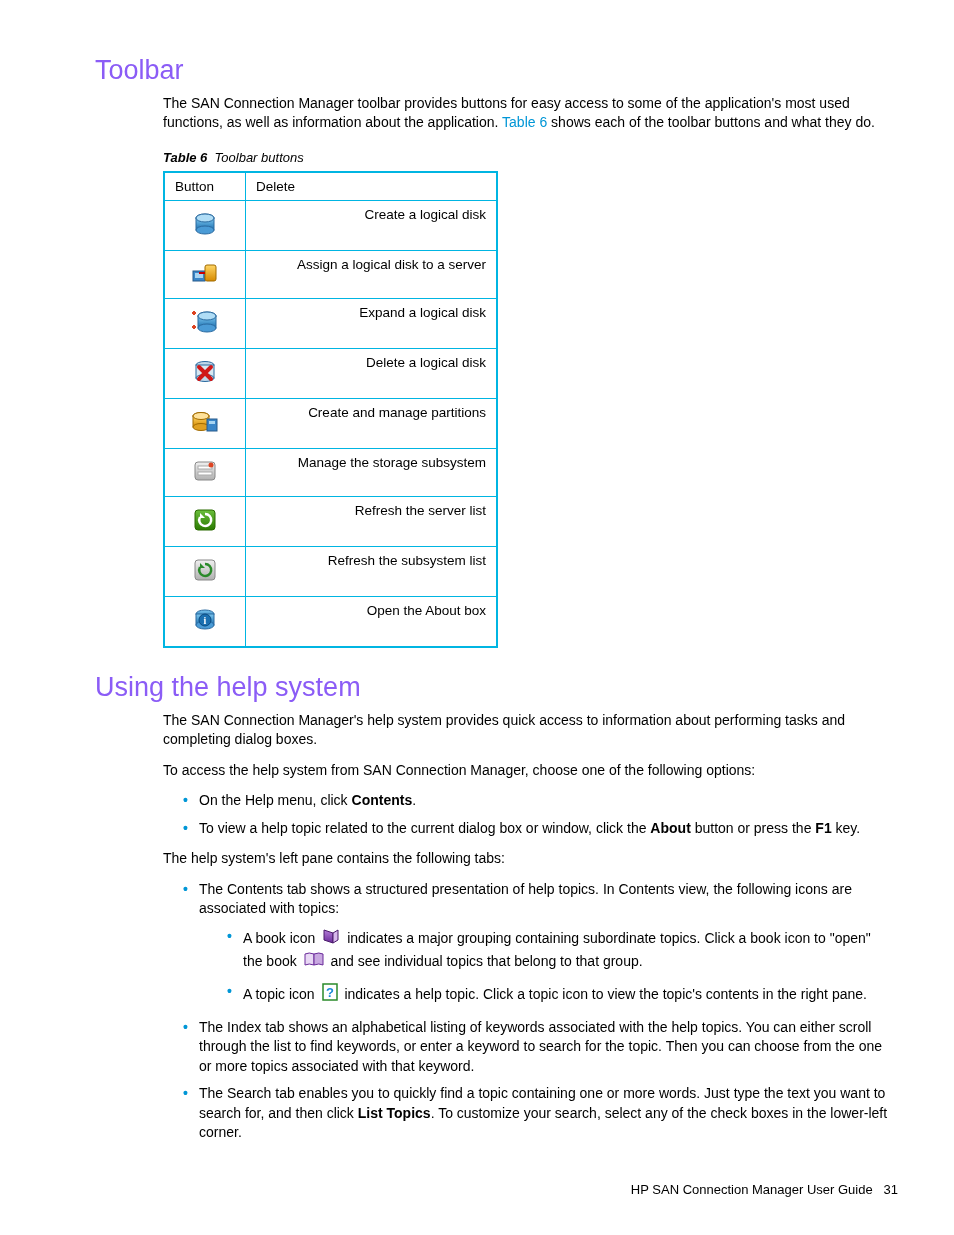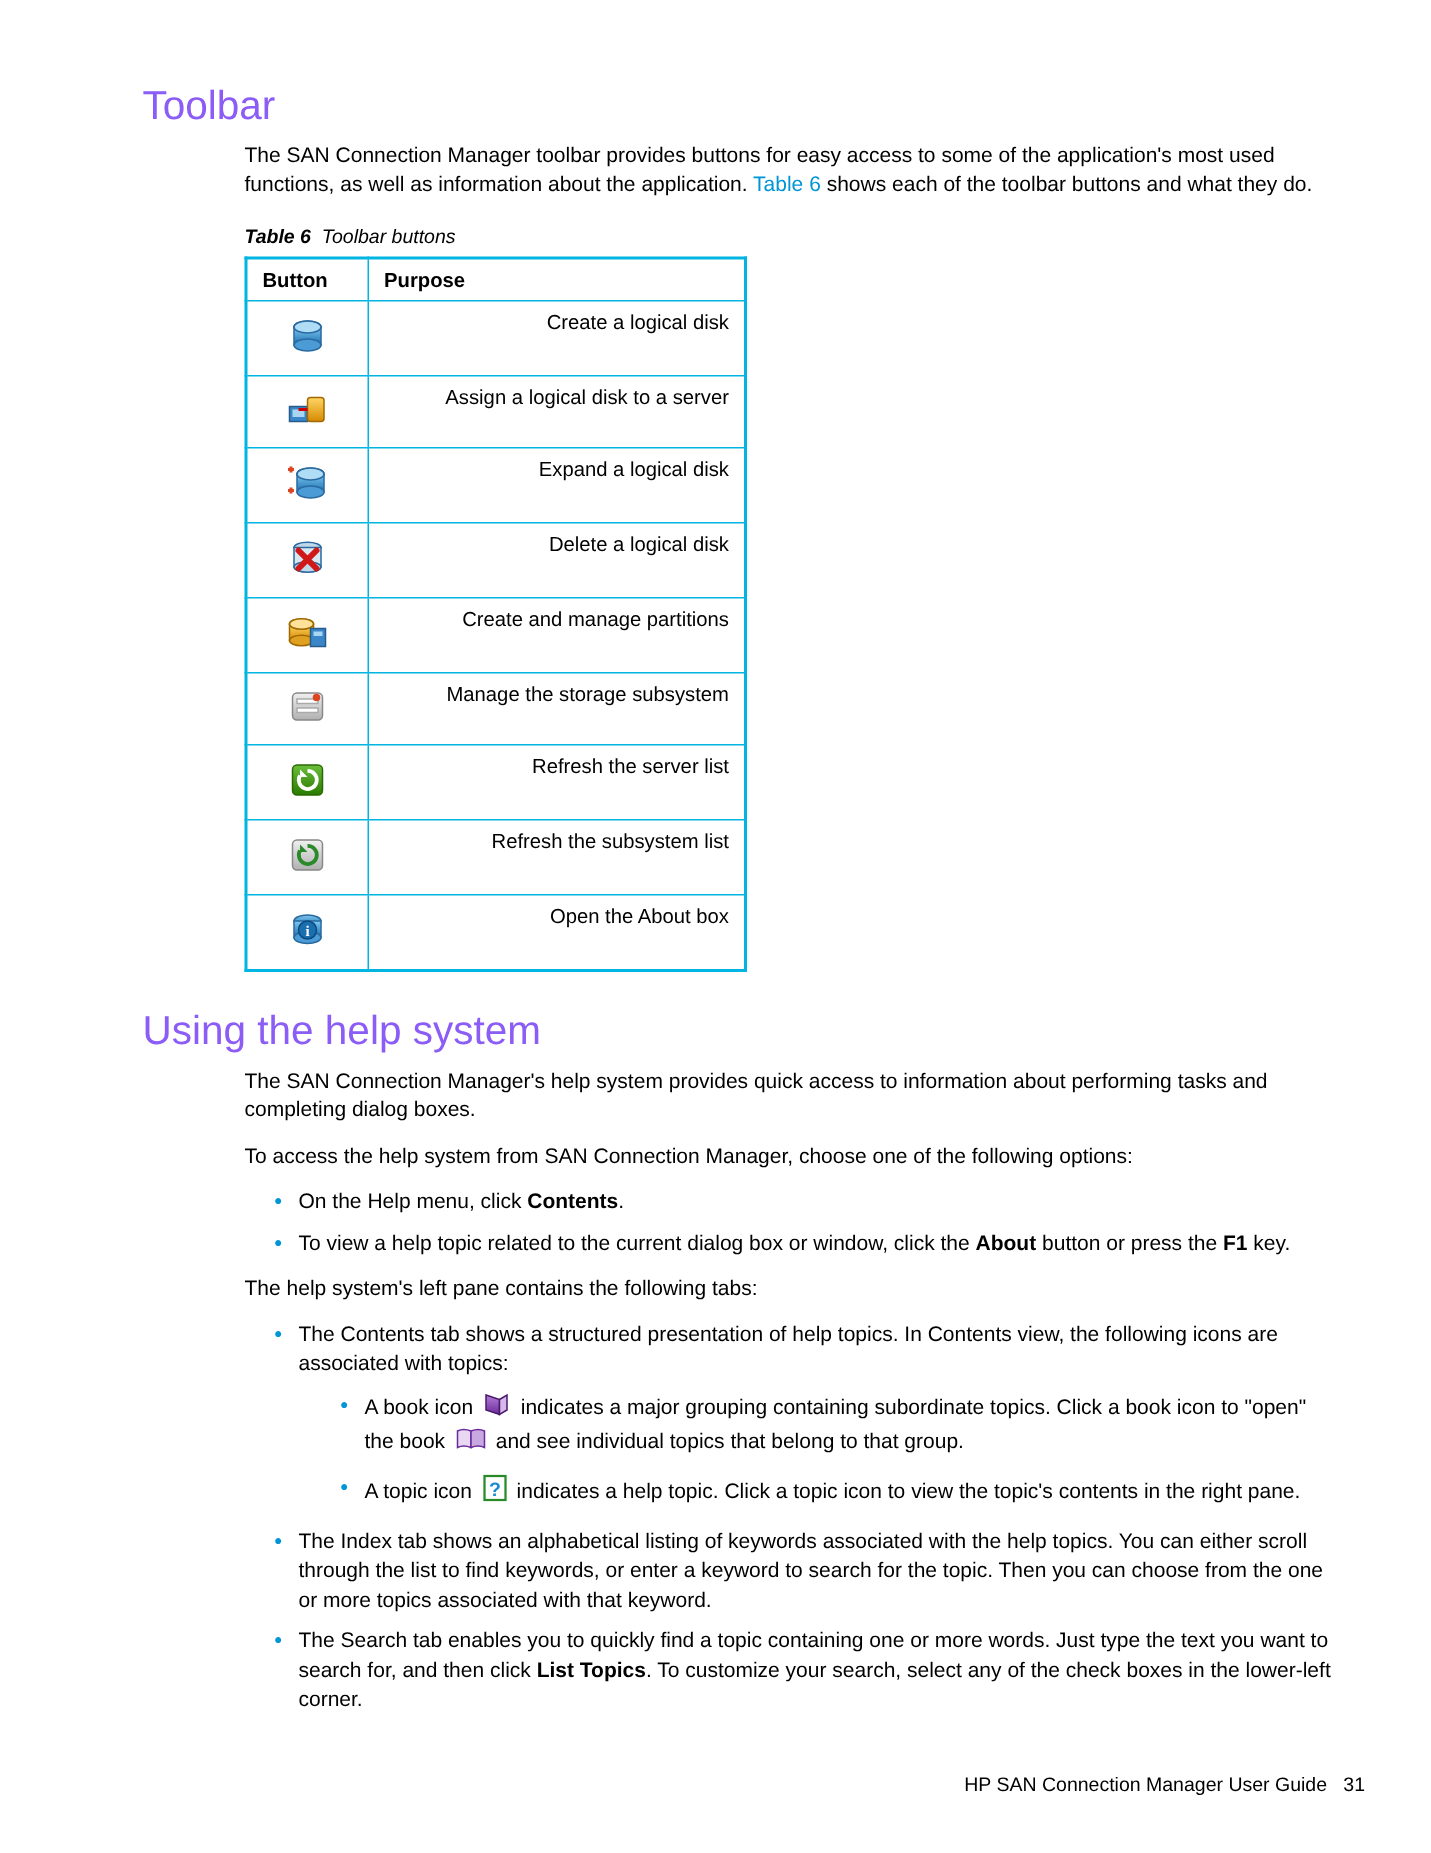--- a/index.html
+++ b/index.html
@@ -45,21 +45,21 @@
     border: 2px solid #00b5e2;
   }
   .toolbar-table th, .toolbar-table td {
     border: 1px solid #00b5e2;
     padding: 6px 10px;
     text-align: left;
     vertical-align: top;
     font-size: 13.5px;
   }
   .toolbar-table th {
-    font-weight: bold;
+    font-weight: normal;
     background: #fff;
   }
   .toolbar-table td.icon-cell {
     text-align: center;
     vertical-align: middle;
     width: 60px;
     padding: 10px 10px;
   }
   .toolbar-table td.purpose-cell {
     width: 230px;
@@ -89,21 +89,21 @@
   }
   .bold { font-weight: bold; }
   .inline-icon {
     display: inline-block;
     vertical-align: middle;
     margin: 0 2px;
   }
   .footer {
     position: absolute;
     bottom: 38px;
-    right: 44px;
+    right: 56px;
     font-size: 13px;
   }
   .h-gap { height: 24px; }
 </style>
 </head>
 <body>
 
 <svg width="0" height="0" style="position:absolute">
   <defs>
     <linearGradient id="diskGrad" x1="0" y1="0" x2="0" y2="1">
@@ -138,21 +138,21 @@
   </p>
 
   <div class="table-caption">
     <span class="tlabel">Table 6</span>&nbsp;&nbsp;<span>Toolbar buttons</span>
   </div>
 
   <table class="toolbar-table">
     <thead>
       <tr>
         <th>Button</th>
-        <th>Purpose</th>
+        <th>Delete</th>
       </tr>
     </thead>
     <tbody>
       <tr>
         <td class="icon-cell"><span>
           <svg width="26" height="26">
                 <ellipse cx="13" cy="7" rx="9" ry="4" fill="url(#diskGrad)" stroke="#2a6aa0"></ellipse>
                 <rect x="4" y="7" width="18" height="12" fill="url(#diskGrad)" stroke="#2a6aa0"></rect>
                 <ellipse cx="13" cy="19" rx="9" ry="4" fill="#4a9bd6" stroke="#2a6aa0"></ellipse>
                 <ellipse cx="13" cy="7" rx="9" ry="4" fill="#b0ddf6" stroke="#2a6aa0"></ellipse>

